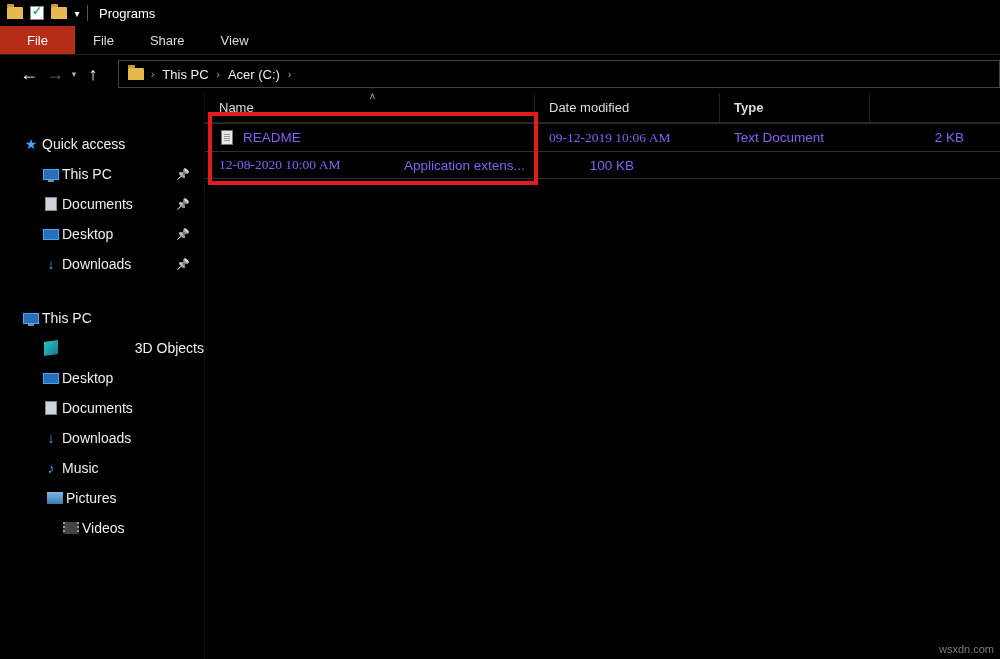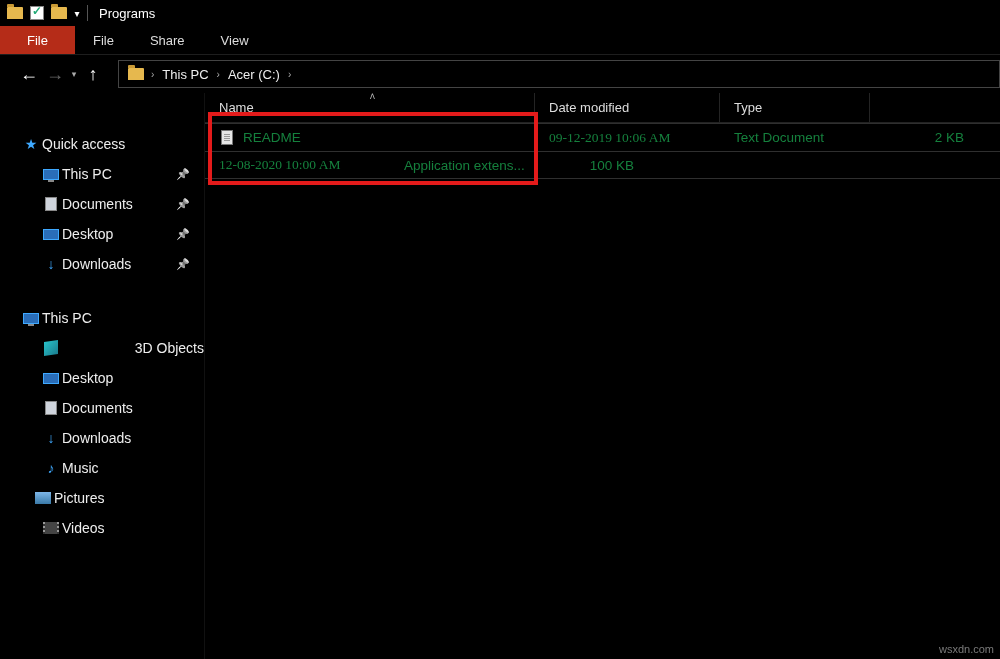--- a/index.html
+++ b/index.html
@@ -48,24 +48,24 @@
   .i-pic { width: 16px; height: 12px; background: linear-gradient(#7db6e8,#3a7aa8); }
   .i-vid { width: 16px; height: 12px; background: #444; position: relative; }
   .i-vid::before, .i-vid::after { content: ""; position: absolute; width: 2px; height: 100%; background: repeating-linear-gradient(#999 0 2px, #333 2px 4px); }
   .i-vid::before { left: 0; } .i-vid::after { right: 0; }
   
   .content { flex: 1; background: #000; position: relative; }
   .headrow { display: flex; height: 30px; align-items: center; border-bottom: 1px solid #222; font-size: 13px; color: #ddd; }
   .col { padding-left: 14px; border-right: 1px solid #242424; height: 100%; display: flex; align-items: center; }
   .col.name  { width: 330px; position: relative; }
   .col.date  { width: 185px; }
-  .col.type  { width: 150px; }
+  .col.type  { width: 150px; font-weight: bold; }
   .col.size  { width: 100px; justify-content: flex-start; }
   .sort-arrow { position: absolute; left: 50%; top: -2px; color: #bbb; font-size: 10px; }
-  .filerow { display: flex; height: 28px; align-items: center; font-size: 13.5px; color: #15803d; }
+  .filerow { display: flex; height: 28px; align-items: center; font-size: 13.5px; color: #8b5cf6; }
   .filerow:first-of-type { border-top: 1px solid #2f2f2f; }
   .filerow + .filerow { border-top: 1px solid #2f2f2f; }
   .filerow:last-of-type { border-bottom: 1px solid #2f2f2f; }
   .cell { padding-left: 14px; }
   .cell.name { width: 330px; display: flex; align-items: center; gap: 8px; }
   .cell.date { width: 185px; font-family: Liberation Serif, serif; }
   .cell.type { width: 150px; }
   .cell.size { width: 94px; text-align: right; }
   .file-ico { width: 16px; height: 16px; display: flex; align-items: center; justify-content: center; }
   .fi-txt { width: 12px; height: 15px; background: #e6e6e6; border: 1px solid #777; position: relative; }
@@ -185,27 +185,27 @@
             <span class="i-down"></span>
           </span>
           <span>Downloads</span>
         </div>
         <div class="tree-item" style="padding-left: 40px;">
           <span class="ti-icon">
             <span class="i-music"></span>
           </span>
           <span>Music</span>
         </div>
-        <div class="tree-item" style="padding-left: 32px;">
+        <div class="tree-item" style="padding-left: 44px;">
           <span class="ti-icon">
             <span class="i-pic"></span>
           </span>
           <span>Pictures</span>
         </div>
-        <div class="tree-item" style="padding-left: 40px;">
+        <div class="tree-item" style="padding-left: 60px;">
           <span class="ti-icon">
             <span class="i-vid"></span>
           </span>
           <span>Videos</span>
         </div>
       </div>
   </div>
 
   <div class="content">
     <div class="headrow">

